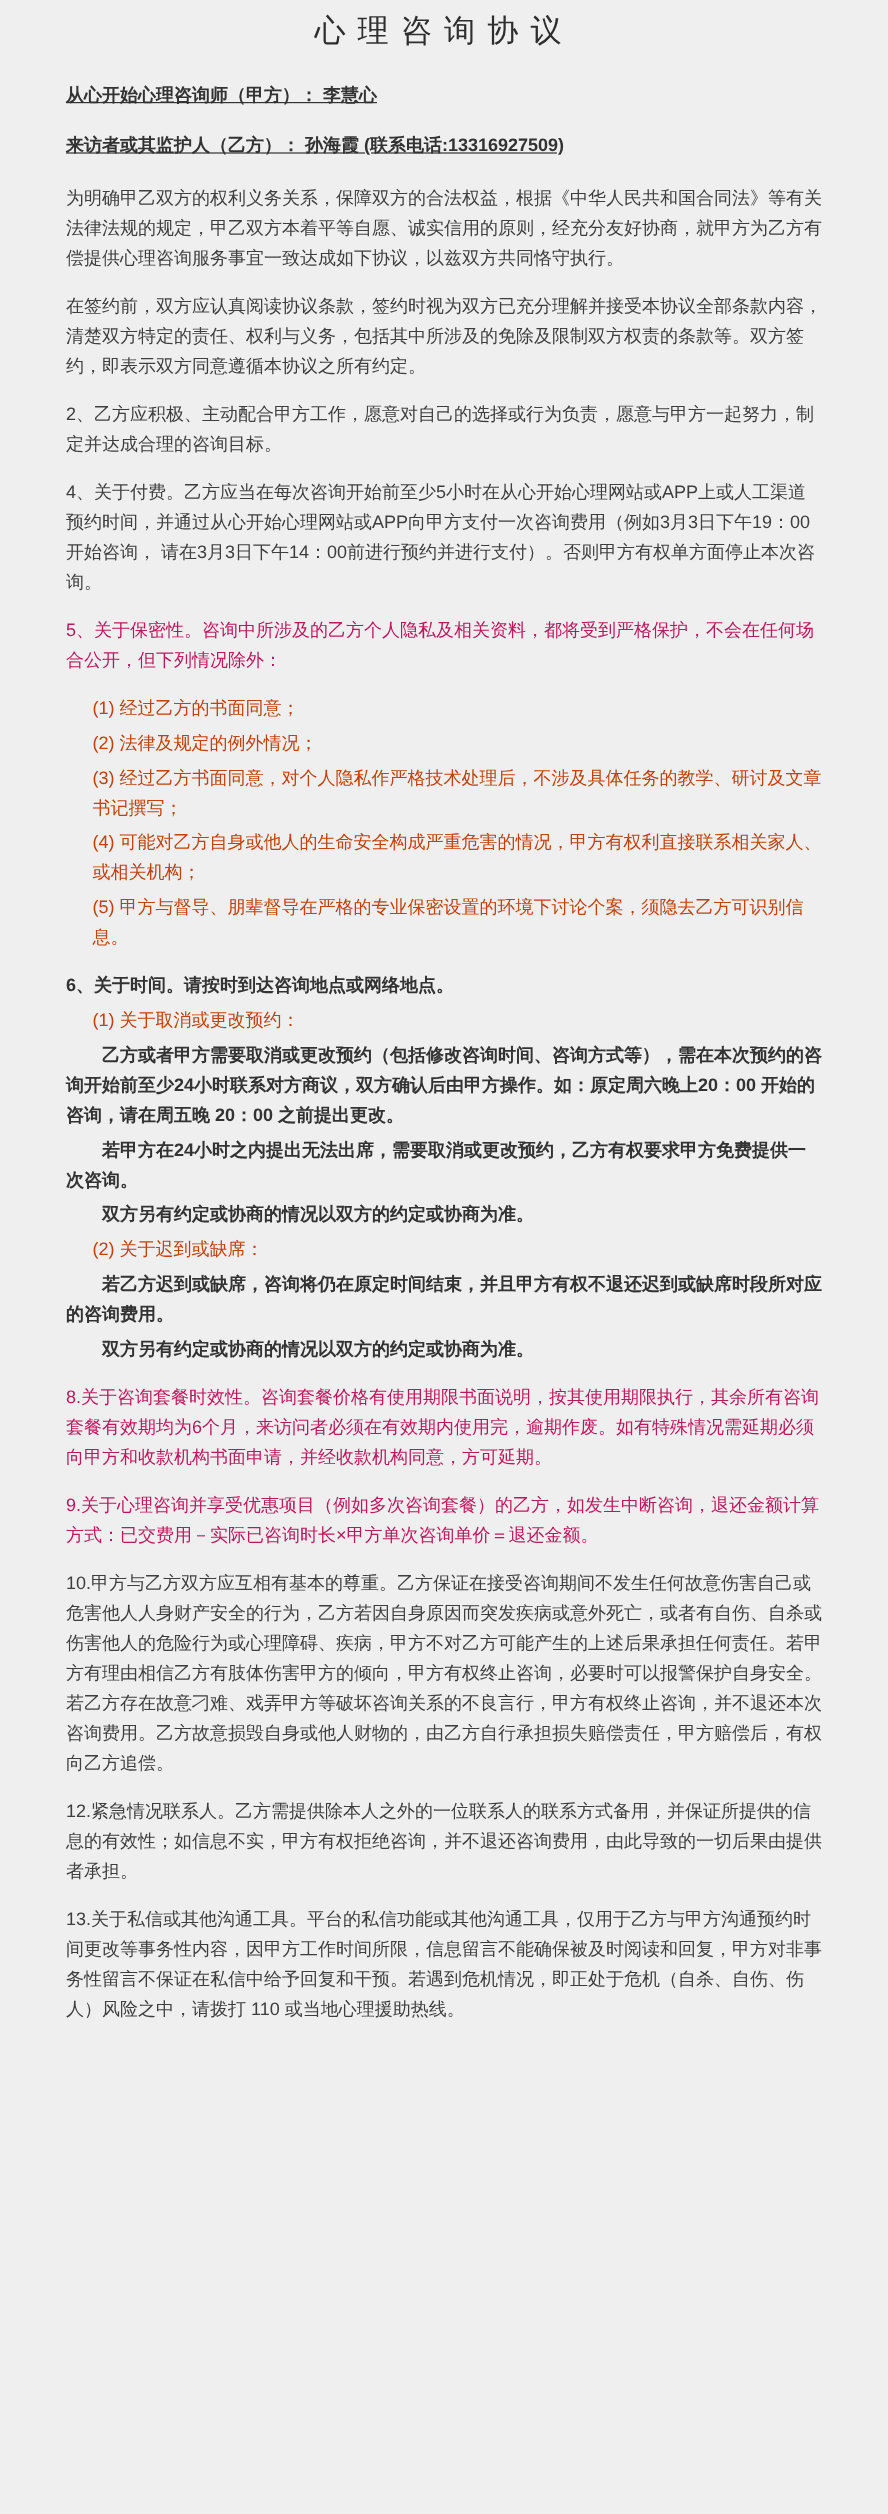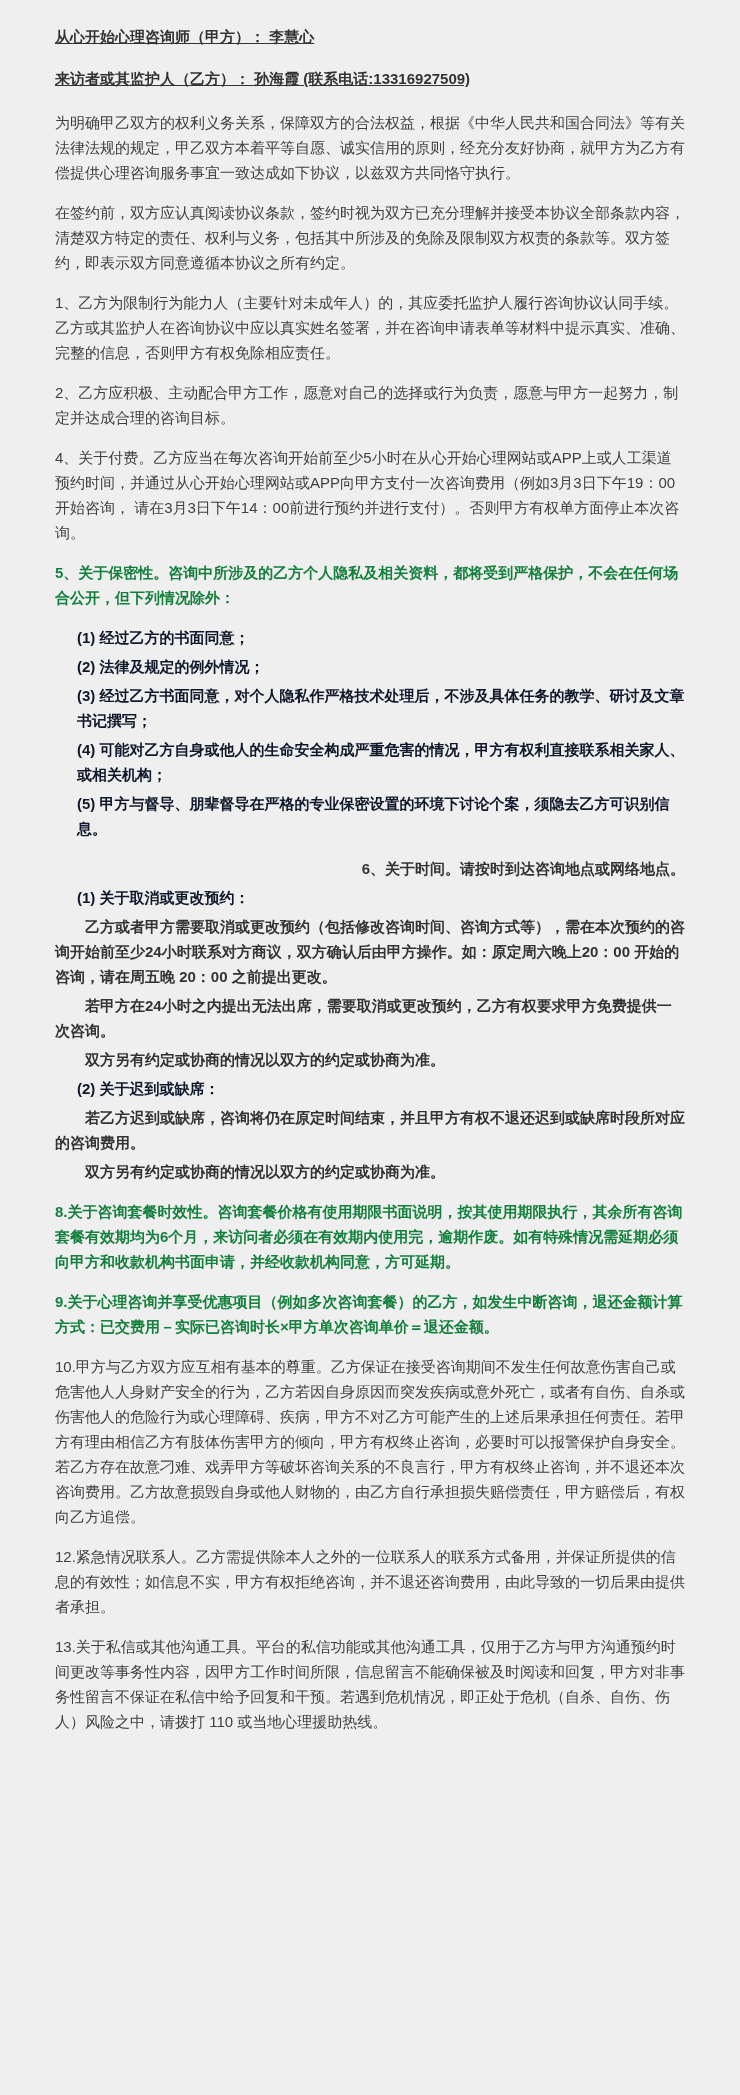--- a/index.html
+++ b/index.html
@@ -27,44 +27,44 @@
   .party {
     font-size: 15px;
     font-weight: 700;
     color: #333;
     margin: 20px 0;
     line-height: 22px;
     text-decoration: underline;
   }
   .blk { font-size: 15px; line-height: 25px; }
   .p   { margin: 15px 0; }
-  .pb  { margin: 15px 0; font-weight: 700; color: #15803d; }
-  .pb6 { margin: 15px 0 4px 0; font-weight: 700; color: #333; text-align: right; }
+  .pb  { margin: 15px 0; font-weight: 400; color: #be185d; }
+  .pb6 { margin: 15px 0 4px 0; font-weight: 700; color: #333; }
   .item-b {
     margin: 4px 0; padding-left: 22px;
-    font-weight: 700; color: #0f172a;
+    font-weight: 400; color: #c2410c;
   }
   .sub-b {
     margin: 4px 0; text-indent: 2em;
     font-weight: 700; color: #333;
   }
 </style>
 </head>
 <body>
 
 <div class="doc">
 
+  <h1 class="title">心理咨询协议</h1>
 
   <div class="party">从心开始心理咨询师（甲方）： 李慧心</div>
   <div class="party">来访者或其监护人（乙方）： 孙海霞 (联系电话:13316927509)</div>
 
   <div id="clauses">
       <p class="blk p">为明确甲乙双方的权利义务关系，保障双方的合法权益，根据《中华人民共和国合同法》等有关法律法规的规定，甲乙双方本着平等自愿、诚实信用的原则，经充分友好协商，就甲方为乙方有偿提供心理咨询服务事宜一致达成如下协议，以兹双方共同恪守执行。</p>
       <p class="blk p">在签约前，双方应认真阅读协议条款，签约时视为双方已充分理解并接受本协议全部条款内容，清楚双方特定的责任、权利与义务，包括其中所涉及的免除及限制双方权责的条款等。双方签约，即表示双方同意遵循本协议之所有约定。</p>
-      <p class="blk p">1、乙方为限制行为能力人（主要针对未成年人）的，其应委托监护人履行咨询协议认同手续。乙方或其监护人在咨询协议中应以真实姓名签署，并在咨询申请表单等材料中提示真实、准确、完整的信息，否则甲方有权免除相应责任。</p>
       <p class="blk p">2、乙方应积极、主动配合甲方工作，愿意对自己的选择或行为负责，愿意与甲方一起努力，制定并达成合理的咨询目标。</p>
       <p class="blk p">4、关于付费。乙方应当在每次咨询开始前至少5小时在从心开始心理网站或APP上或人工渠道预约时间，并通过从心开始心理网站或APP向甲方支付一次咨询费用（例如3月3日下午19：00开始咨询， 请在3月3日下午14：00前进行预约并进行支付）。否则甲方有权单方面停止本次咨询。</p>
       <p class="blk pb">5、关于保密性。咨询中所涉及的乙方个人隐私及相关资料，都将受到严格保护，不会在任何场合公开，但下列情况除外：</p>
       <p class="blk item-b">(1) 经过乙方的书面同意；</p>
       <p class="blk item-b">(2) 法律及规定的例外情况；</p>
       <p class="blk item-b">(3) 经过乙方书面同意，对个人隐私作严格技术处理后，不涉及具体任务的教学、研讨及文章书记撰写；</p>
       <p class="blk item-b">(4) 可能对乙方自身或他人的生命安全构成严重危害的情况，甲方有权利直接联系相关家人、或相关机构；</p>
       <p class="blk item-b">(5) 甲方与督导、朋辈督导在严格的专业保密设置的环境下讨论个案，须隐去乙方可识别信息。</p>
       <p class="blk pb6">6、关于时间。请按时到达咨询地点或网络地点。</p>
       <p class="blk item-b">(1) 关于取消或更改预约：</p>

